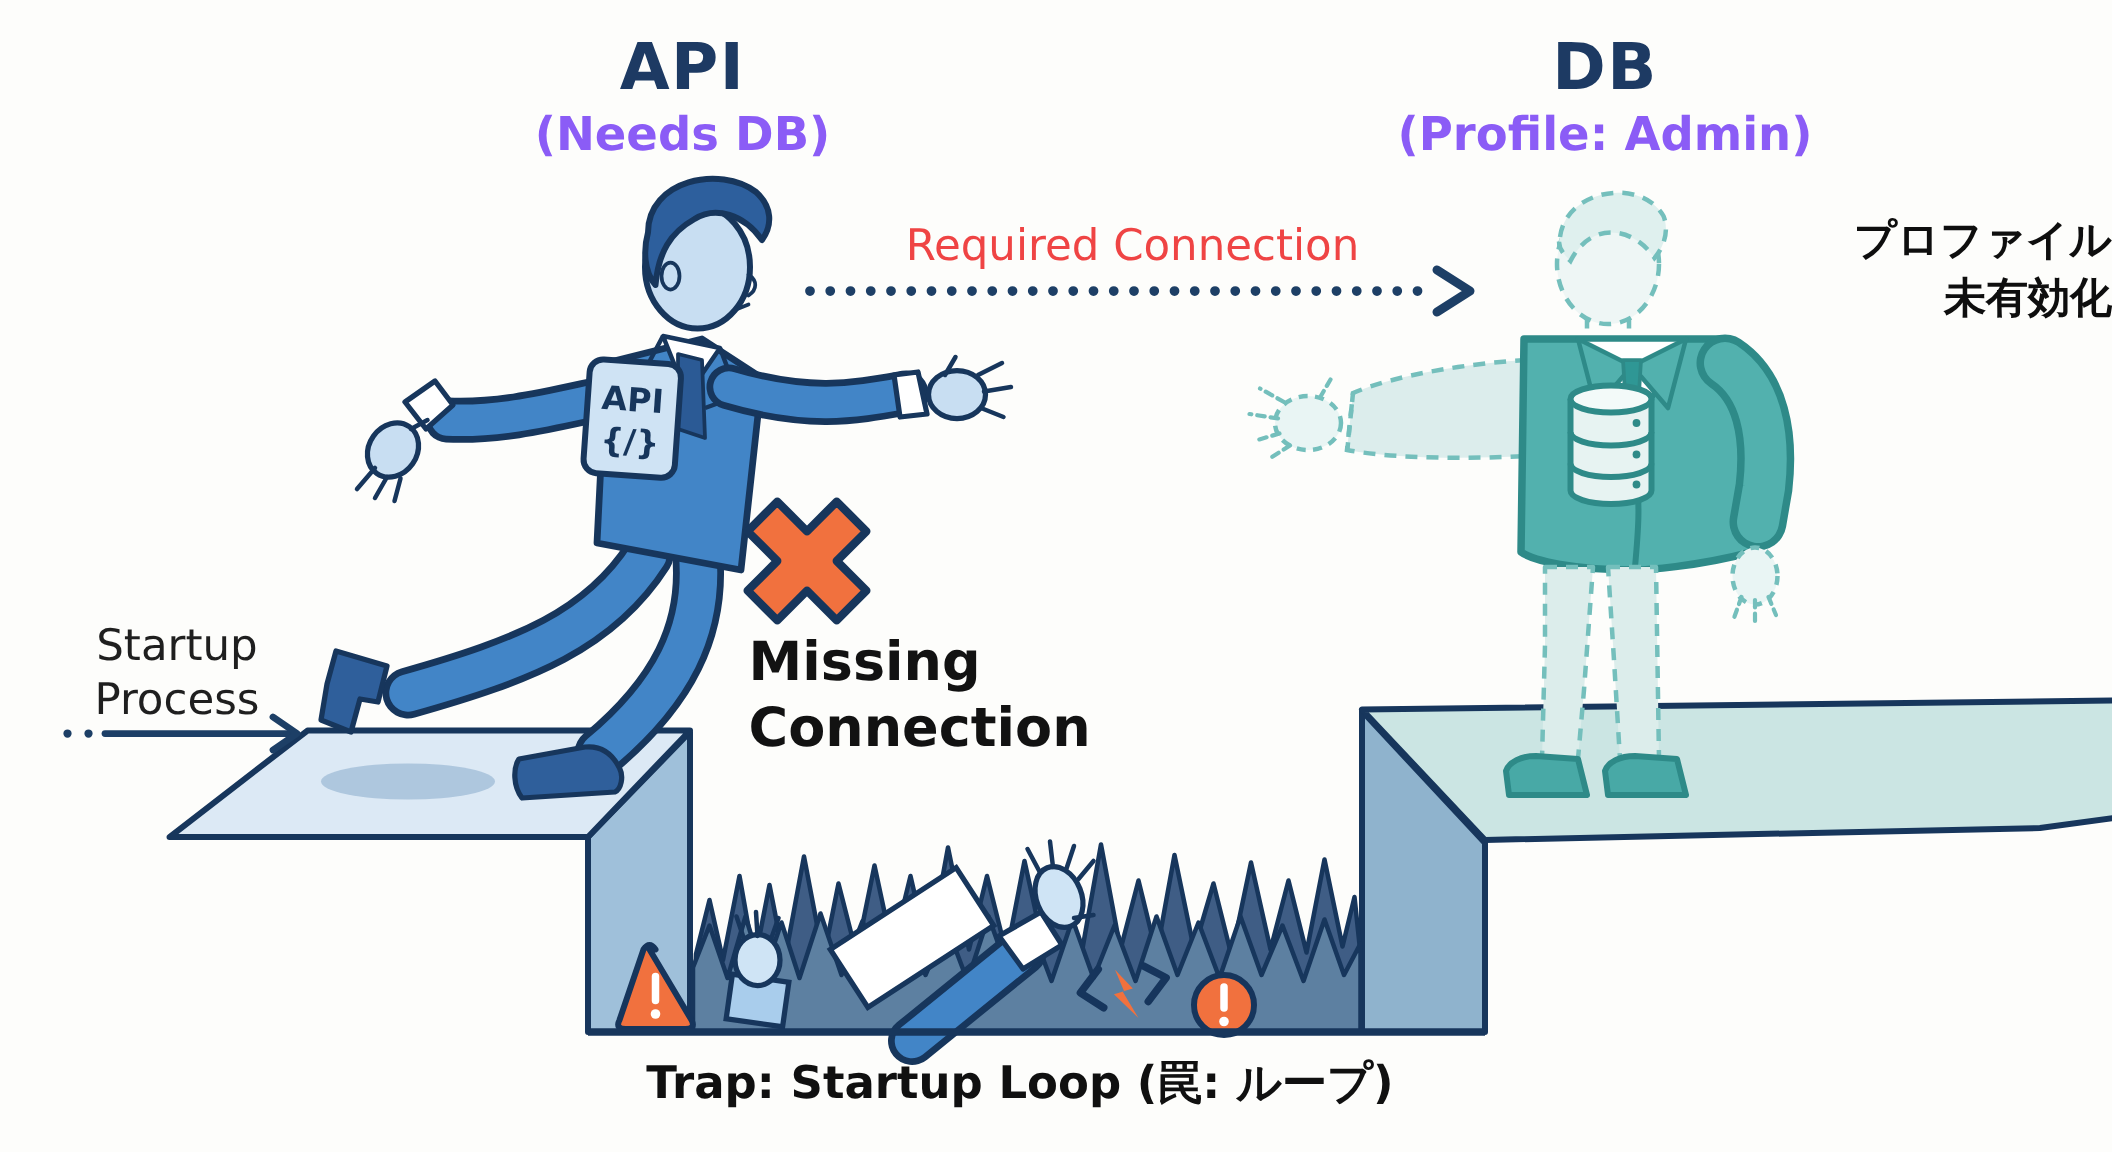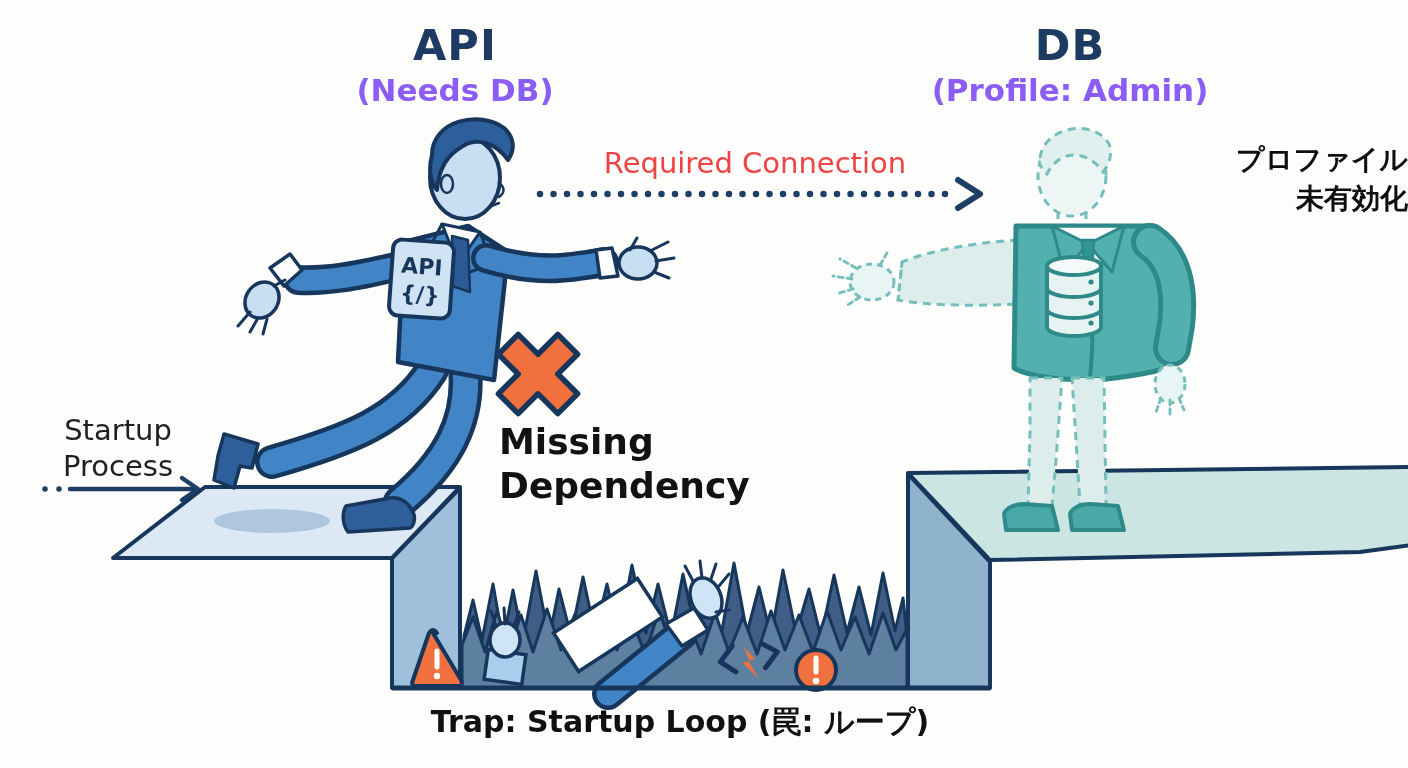--- a/index.html
+++ b/index.html
@@ -203,21 +203,21 @@
 
 <div class="lbl req-label center" style="left:555px;top:146px;">Required Connection</div>
 
 <div class="lbl jp-note center" style="left:1120px;top:140px;">
   <div>プロファイル</div>
   <div>未有効化</div>
 </div>
 
 <div class="lbl missing" style="left:499px;top:420px;">
   <div>Missing</div>
-  <div>Dependency</div>
+  <div>Connection</div>
 </div>
 
 <div class="lbl startup center" style="left:28px;top:412px;">
   <div>Startup</div>
   <div>Process</div>
 </div>
 
 <div class="lbl caption center" style="left:330px;top:702px;">Trap: Startup Loop (罠: ループ)</div>
 
 </div>

